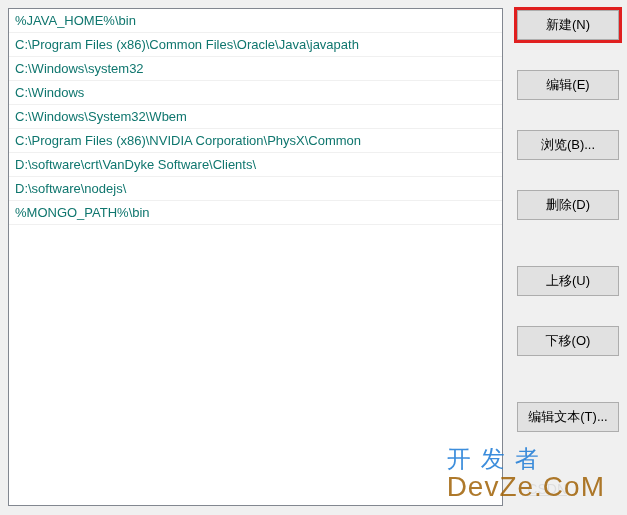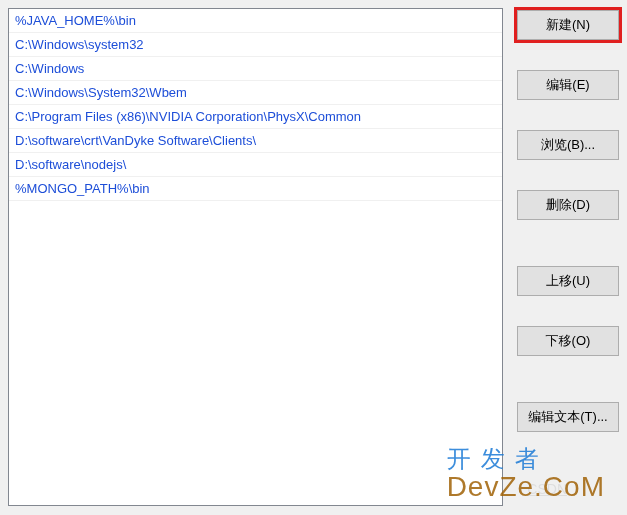--- a/index.html
+++ b/index.html
@@ -26,21 +26,21 @@
       height: 498px;
     }
     .list-item {
       padding: 4px 6px;
       height: 24px;
       line-height: 16px;
       border-bottom: 1px solid #f0f0f0;
       white-space: nowrap;
       overflow: hidden;
       cursor: default;
-      color: #1d4ed8;
+      color: #0f766e;
     }
     .highlight-red {
       outline: 3px solid #e02020;
       outline-offset: -2px;
     }
     .button-col {
       display: flex;
       flex-direction: column;
       gap: 10px;
       width: 102px;
@@ -93,20 +93,21 @@
       pointer-events: none;
       text-decoration: underline;
     }
   </style>
 </head>
 <body>
 
 <div class="container">
   <div class="listbox" id="listbox">
       <div class="list-item">%JAVA_HOME%\bin</div>
+      <div class="list-item">C:\Program Files (x86)\Common Files\Oracle\Java\javapath</div>
       <div class="list-item">C:\Windows\system32</div>
       <div class="list-item">C:\Windows</div>
       <div class="list-item">C:\Windows\System32\Wbem</div>
       <div class="list-item">C:\Program Files (x86)\NVIDIA Corporation\PhysX\Common</div>
       <div class="list-item">D:\software\crt\VanDyke Software\Clients\</div>
       <div class="list-item">D:\software\nodejs\</div>
       <div class="list-item">%MONGO_PATH%\bin</div>
     </div>
   <div class="button-col">
     <button class="btn highlight-red">新建(N)</button>

